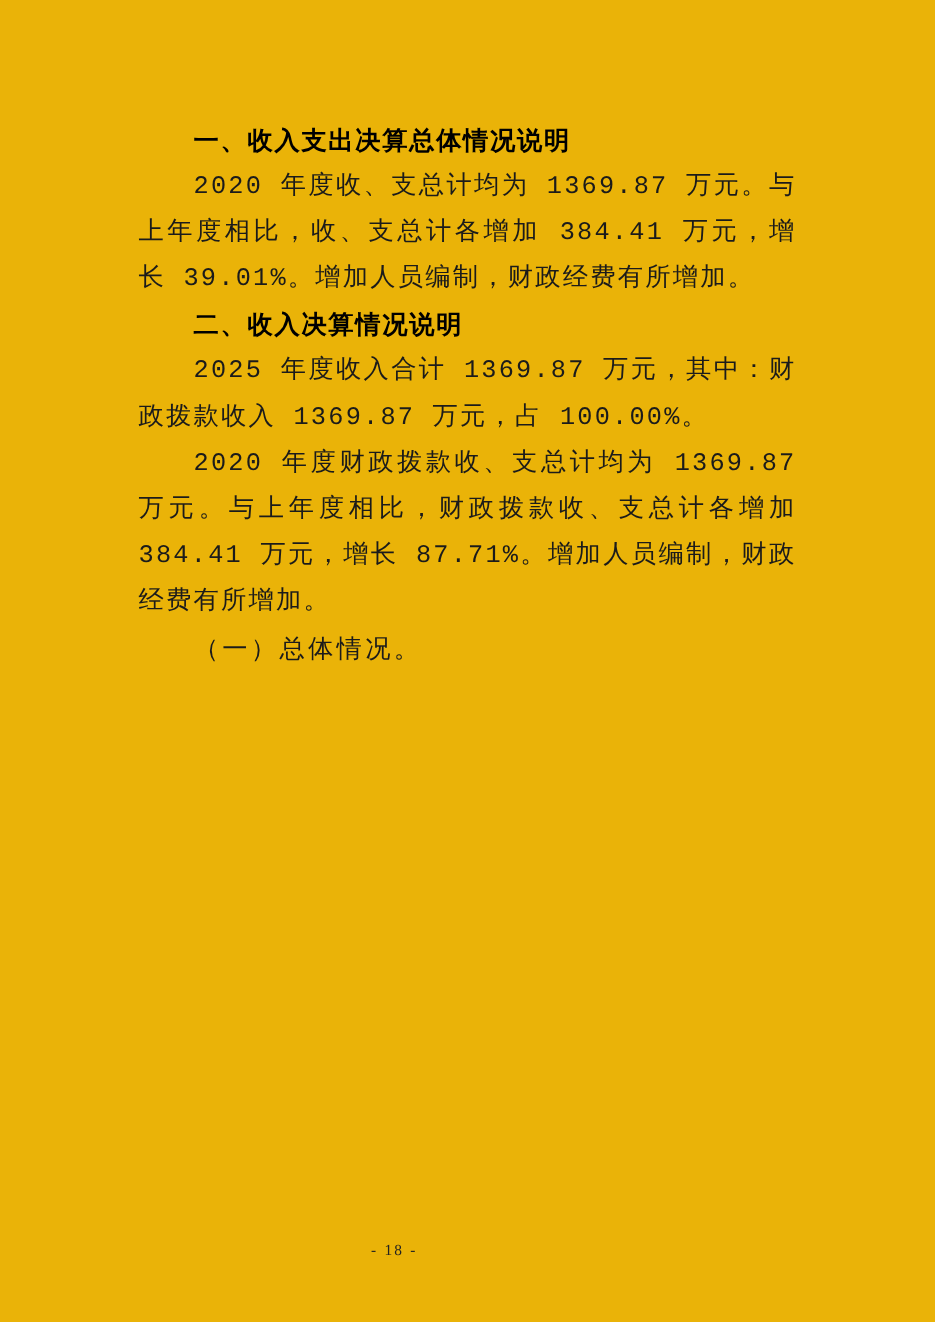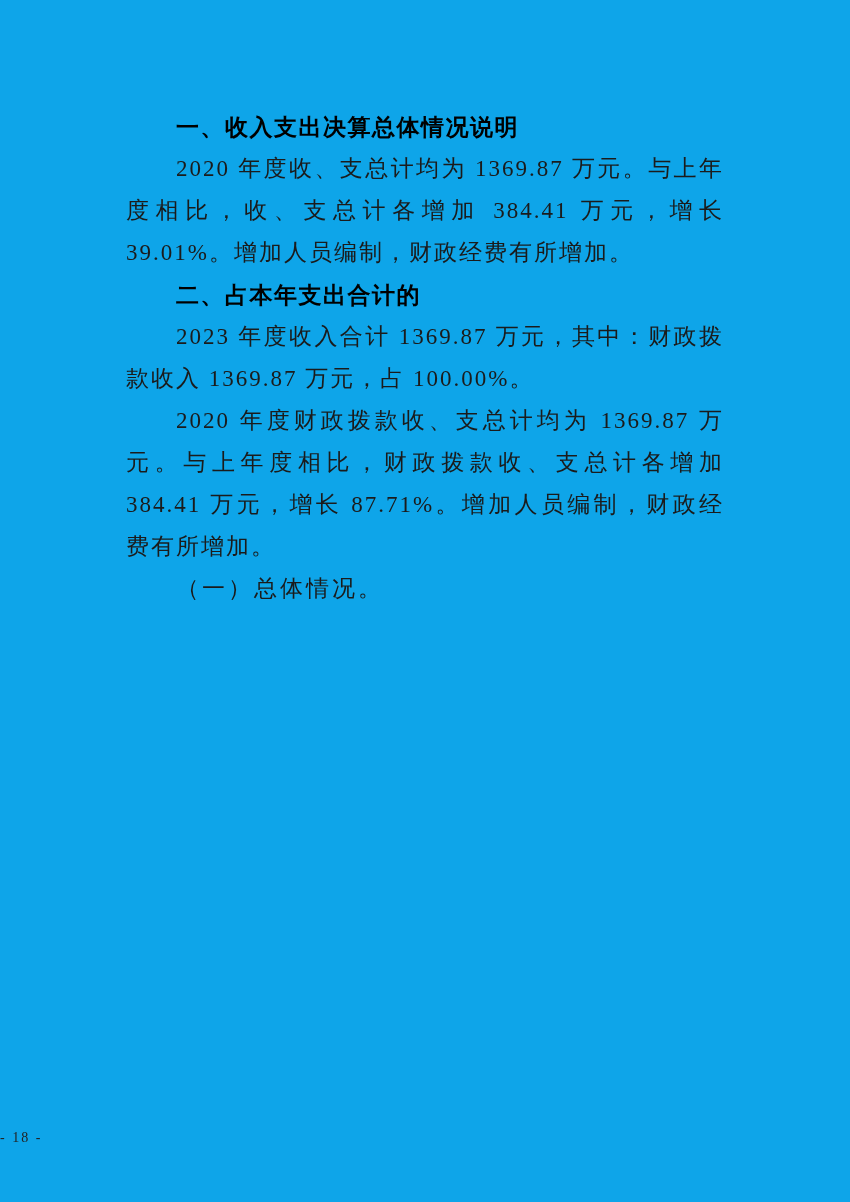--- a/index.html
+++ b/index.html
@@ -8,81 +8,82 @@
     height: 1202px;
     position: relative;
     background: #ffffff;
     color: #161616;
     font-family: "Liberation Serif", "DejaVu Serif", serif;
     overflow: hidden;
   }
   .page {
     position: absolute;
     inset: 0;
-    background: #0ea5e9;
+    background: #eab308;
   }
   .content {
     position: absolute;
     top: 106px;
     left: 126px;
     width: 598px;
   }
   .block {
     margin: 0;
     font-size: 23px;
     line-height: 42px;
     text-indent: 50px;
   }
   .para {
-    font-family: Liberation Serif, serif;
+    font-family: Liberation Mono, monospace;
     font-weight: 400;
     letter-spacing: 2px;
     text-align: justify;
     text-justify: inter-character;
     text-align-last: left;
     color: #1b1b1b;
   }
   .heading {
     font-family: "Liberation Sans", "DejaVu Sans", sans-serif;
     font-weight: 700;
     letter-spacing: 1.5px;
     color: #000000;
   }
   .subheading {
-    font-family: Liberation Serif, serif;
+    font-family: Liberation Sans, sans-serif;
     font-weight: 400;
     letter-spacing: 3px;
     color: #1b1b1b;
   }
   .footer {
     position: absolute;
     top: 1128px;
     left: 0;
     width: 717px;
+    text-align: center;
     font-size: 14px;
     line-height: 20px;
     letter-spacing: 2px;
     color: #222222;
     font-family: "Liberation Serif", "DejaVu Serif", serif;
   }
 </style>
 </head>
 <body>
 
 <div class="page">
 
   <div class="content">
 
     <h2 class="block heading">一、收入支出决算总体情况说明</h2>
 
     <p class="block para">2020 年度收、支总计均为 1369.87 万元。与上年度相比，收、支总计各增加 384.41 万元，增长 39.01%。增加人员编制，财政经费有所增加。</p>
 
-    <h2 class="block heading">二、占本年支出合计的</h2>
+    <h2 class="block heading">二、收入决算情况说明</h2>
 
-    <p class="block para">2023 年度收入合计 1369.87 万元，其中：财政拨款收入 1369.87 万元，占 100.00%。</p>
+    <p class="block para">2025 年度收入合计 1369.87 万元，其中：财政拨款收入 1369.87 万元，占 100.00%。</p>
 
 
 
 
     <p class="block para">2020 年度财政拨款收、支总计均为 1369.87 万元。与上年度相比，财政拨款收、支总计各增加 384.41 万元，增长 87.71%。增加人员编制，财政经费有所增加。</p>
 
 
     <p class="block subheading">（一）总体情况。</p>
 
 

